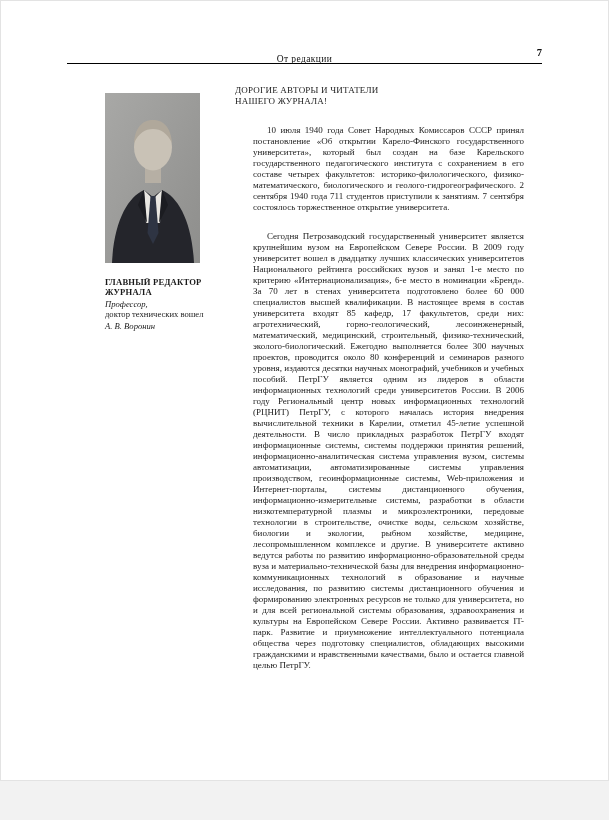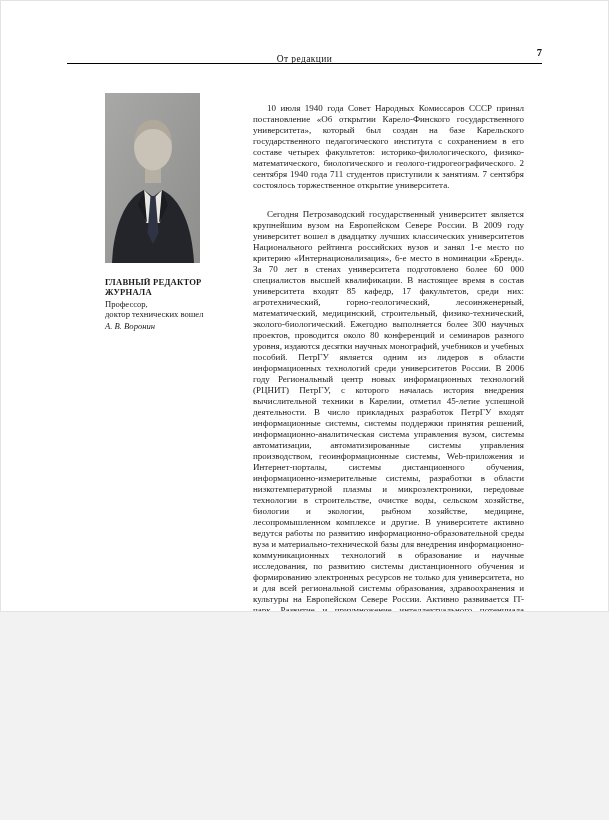--- a/index.html
+++ b/index.html
@@ -1,20 +1,20 @@
 <!DOCTYPE html>
 <html lang="ru"><head>
 <meta charset="utf-8">
 <style>
   * { box-sizing: border-box; }
   html, body { margin: 0; padding: 0; background: #f2f2f2; }
   .page {
     position: relative;
     width: 609px;
-    height: 612px;
+    height: 781px;
     margin: 0 auto;
     background: #ffffff;
     border: 1px solid #e3e3e3;
     overflow: hidden;
     font-family: "Liberation Serif", "DejaVu Serif", serif;
     color: #1a1a1a;
   }
   
   .page-header { margin: 0 66px; padding-top: 47px; }
   .header-row { position: relative; text-align: center; height: 13px; }
@@ -25,21 +25,21 @@
   }
   .header-rule { border-bottom: 1.2px solid #000; margin-top: 2px; }
   
   .content { display: flex; align-items: flex-start; margin: 21px 66px 0 68px; }
   .left-col { width: 130px; margin-left: 36px; flex: 0 0 auto; }
   .photo-frame { margin: 8px 0 0 0; padding: 0; width: 95px; height: 170px; background: #9a9a9a; }
   .photo-frame svg { display: block; }
   .caption { margin-top: 14px; font-size: 8.6px; line-height: 10.4px; }
   .caption-title { font-weight: bold; letter-spacing: 0.2px; }
   .caption-line { margin-top: 0; }
-  .caption-line.first { margin-top: 1px; }
+  .caption-line.first { margin-top: 1px; font-style: italic; }
   .caption-name { font-style: italic; margin-top: 1px; }
   
   .right-col {
     flex: 1 1 auto;
     font-size: 9px;
     line-height: 11px;
     text-align: justify;
     hyphens: auto; -webkit-hyphens: auto;
   }
   .salutation { margin: 0 0 11px 0; text-align: left; letter-spacing: 0.2px; }
@@ -82,19 +82,23 @@
       </figure>
       <div class="caption">
         <div class="caption-title">ГЛАВНЫЙ РЕДАКТОР ЖУРНАЛА</div>
         <div class="caption-line first">Профессор,</div>
         <div class="caption-line">доктор технических вошел</div>
         <div class="caption-name">А. В. Воронин</div>
       </div>
     </aside>
 
     <section class="right-col">
+      <p class="salutation">
+        <span>ДОРОГИЕ АВТОРЫ И ЧИТАТЕЛИ</span><br>
+        <span>НАШЕГО ЖУРНАЛА!</span>
+      </p>
       <p class="para">10 июля 1940 года Совет Народных Комиссаров СССР принял постановление «Об открытии Карело-Финского государственного университета», который был создан на базе Карельского государственного педагогического института с сохранением в его составе четырех факультетов: историко-филологического, физико-математического, биологического и геолого-гидрогеографического. 2 сентября 1940 года 711 студентов приступили к занятиям. 7 сентября состоялось торжественное открытие университета.</p>
       <p class="para">Сегодня Петрозаводский государственный университет является крупнейшим вузом на Европейском Севере России. В 2009 году университет вошел в двадцатку лучших классических университетов Национального рейтинга российских вузов и занял 1-е место по критерию «Интернационализация», 6-е место в номинации «Бренд». За 70 лет в стенах университета подготовлено более 60 000 специалистов высшей квалификации. В настоящее время в состав университета входят 85 кафедр, 17 факультетов, среди них: агротехнический, горно-геологический, лесоинженерный, математический, медицинский, строительный, физико-технический, эколого-биологический. Ежегодно выполняется более 300 научных проектов, проводится около 80 конференций и семинаров разного уровня, издаются десятки научных монографий, учебников и учебных пособий. ПетрГУ является одним из лидеров в области информационных технологий среди университетов России. В 2006 году Региональный центр новых информационных технологий (РЦНИТ) ПетрГУ, с которого началась история внедрения вычислительной техники в Карелии, отметил 45-летие успешной деятельности. В число прикладных разработок ПетрГУ входят информационные системы, системы поддержки принятия решений, информационно-аналитическая система управления вузом, системы автоматизации, автоматизированные системы управления производством, геоинформационные системы, Web-приложения и Интернет-порталы, системы дистанционного обучения, информационно-измерительные системы, разработки в области низкотемпературной плазмы и микроэлектроники, передовые технологии в строительстве, очистке воды, сельском хозяйстве, биологии и экологии, рыбном хозяйстве, медицине, лесопромышленном комплексе и другие. В университете активно ведутся работы по развитию информационно-образовательной среды вуза и материально-технической базы для внедрения информационно-коммуникационных технологий в образование и научные исследования, по развитию системы дистанционного обучения и формированию электронных ресурсов не только для университета, но и для всей региональной системы образования, здравоохранения и культуры на Европейском Севере России. Активно развивается IT-парк. Развитие и приумножение интеллектуального потенциала общества через подготовку специалистов, обладающих высокими гражданскими и нравственными качествами, было и остается главной целью ПетрГУ.</p>
     </section>
 
   </main>
 
 </div>
 
 </body></html>

